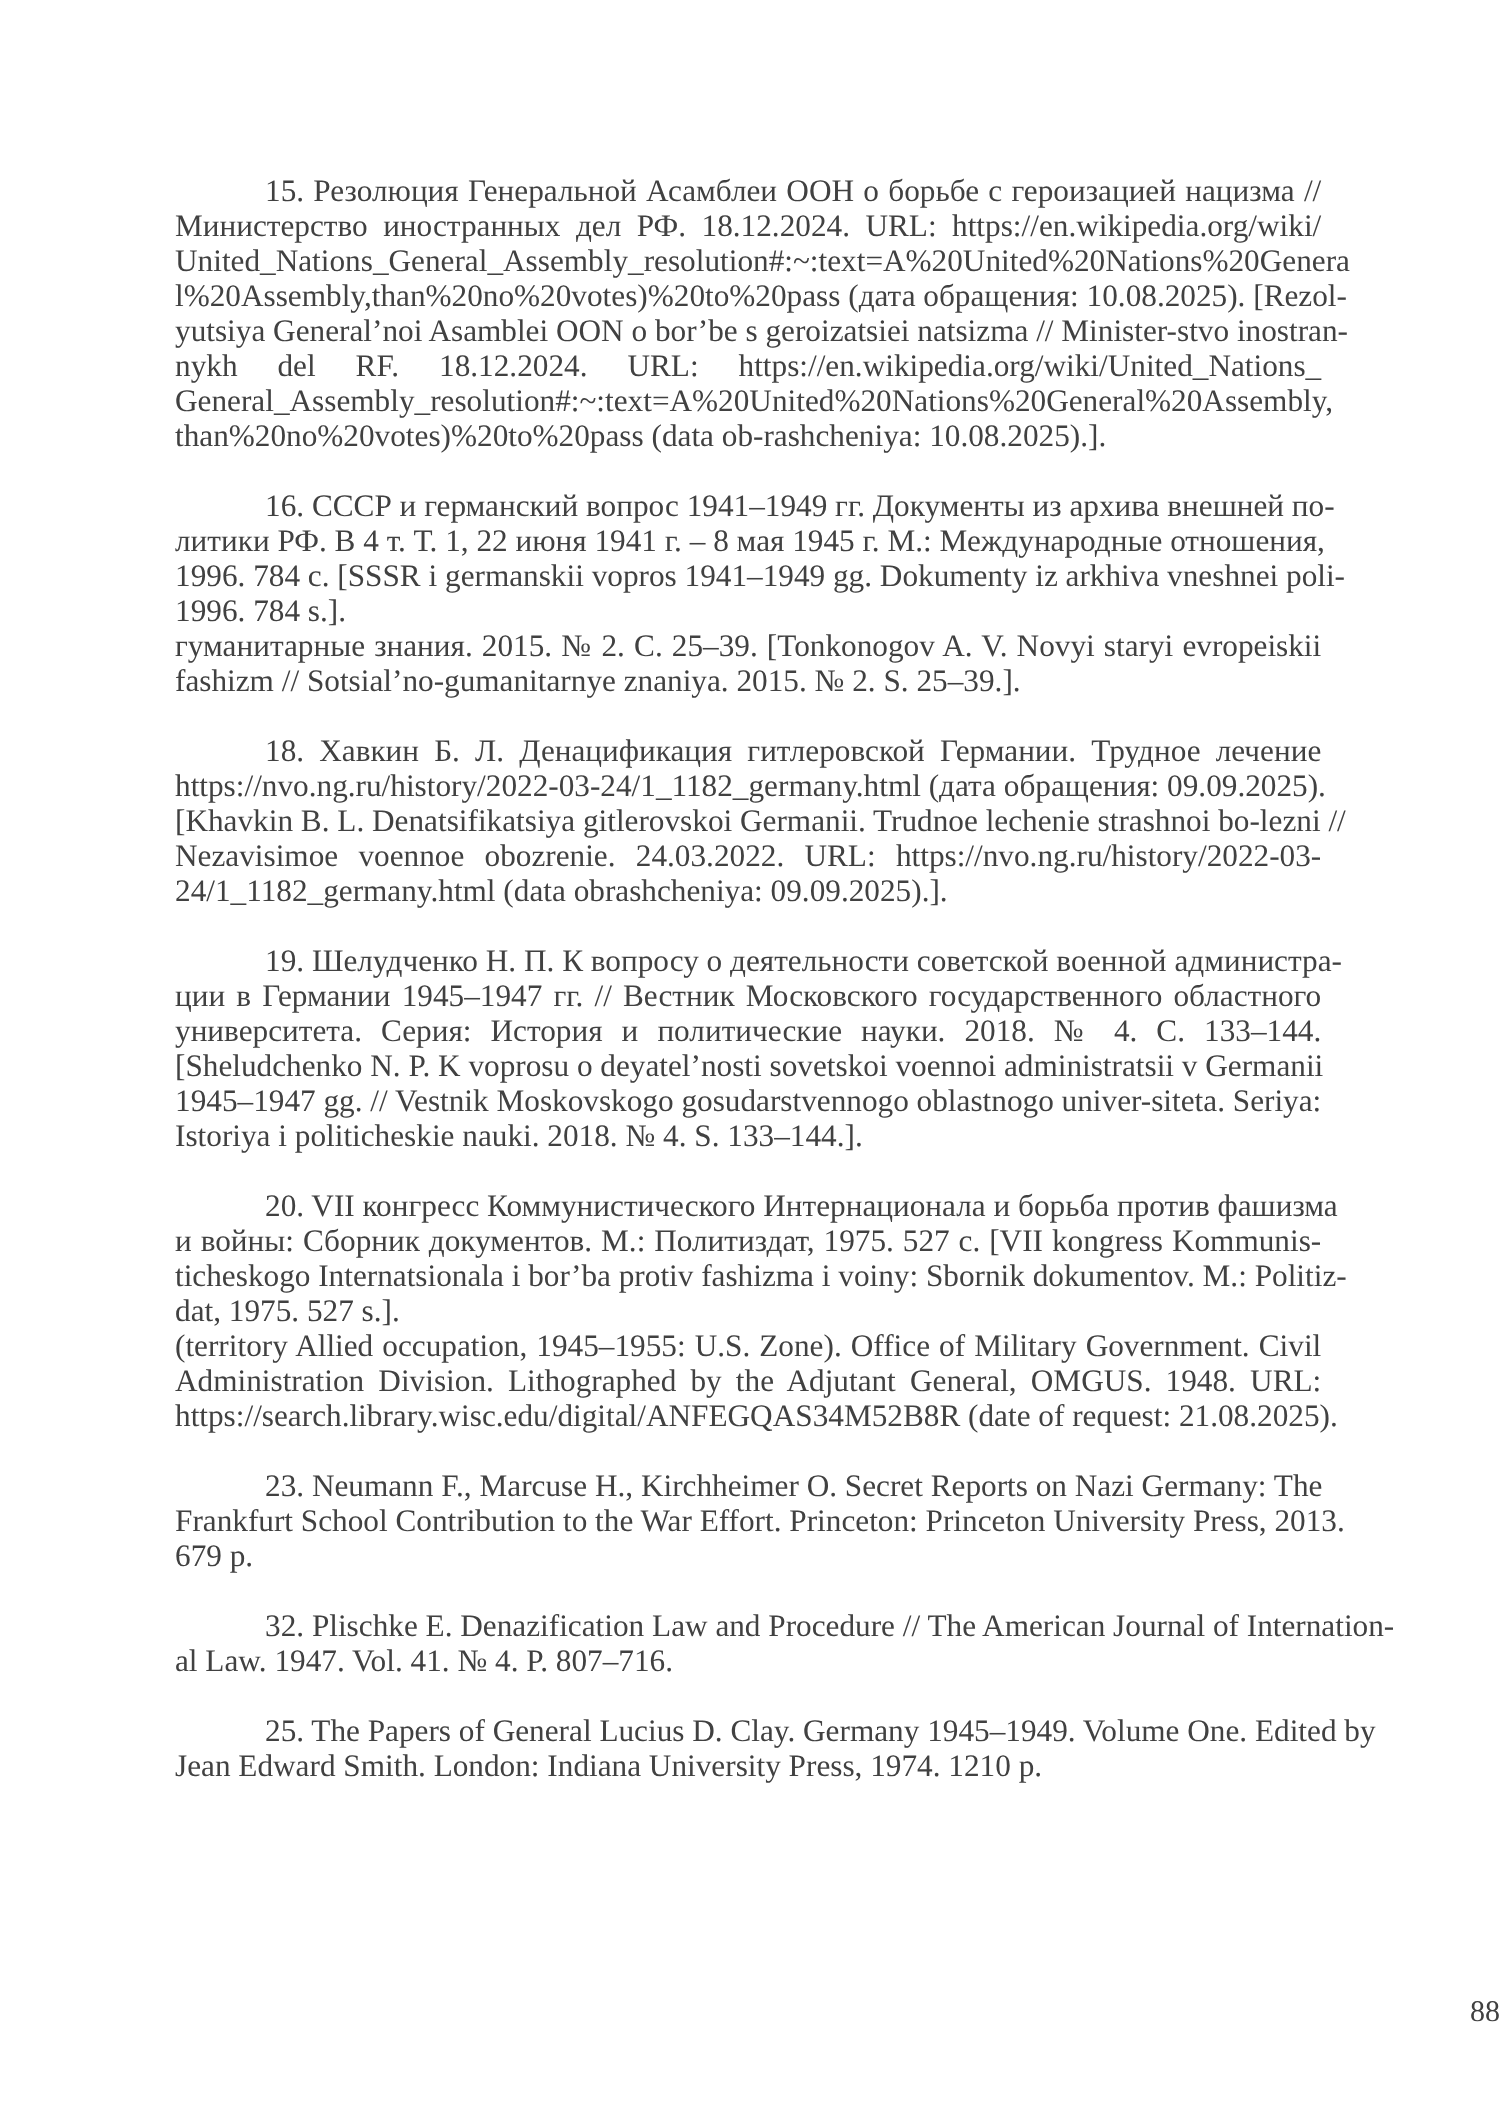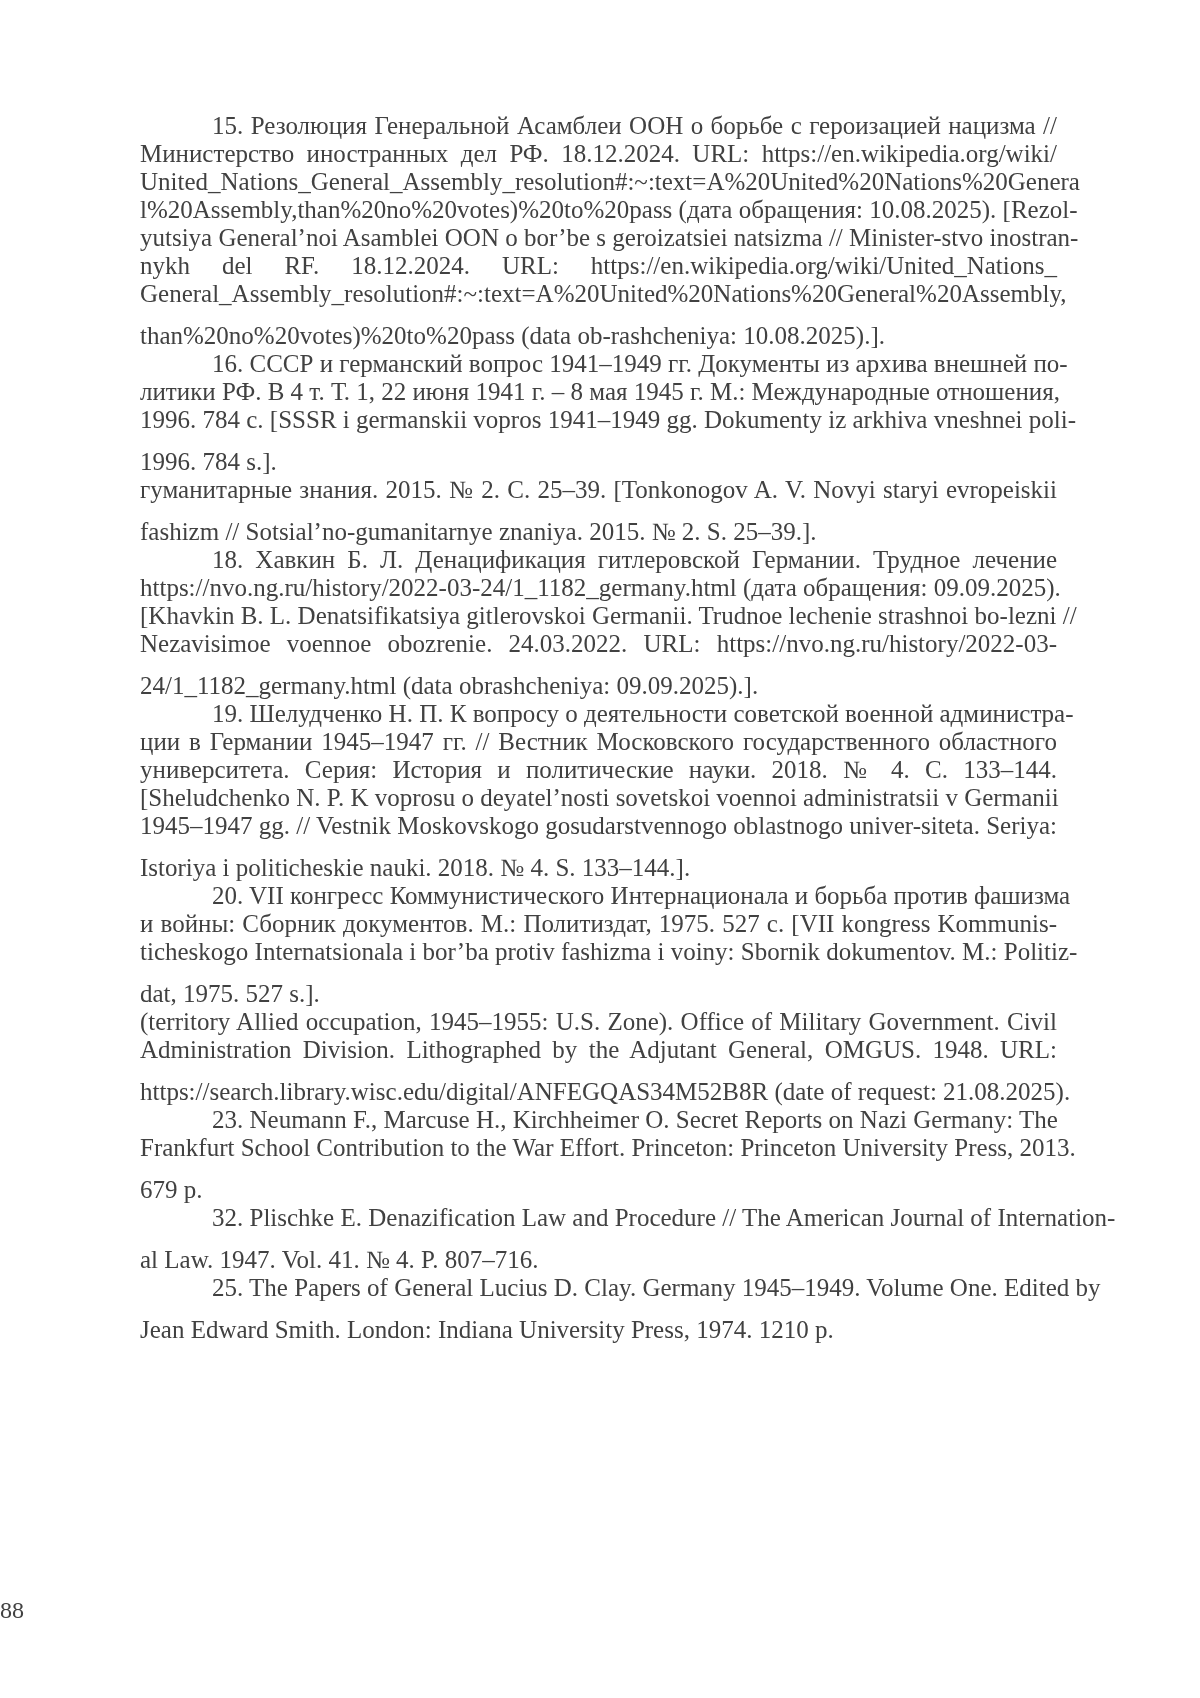--- a/index.html
+++ b/index.html
@@ -31,31 +31,31 @@
   .ref {
     margin: 0;
   }
   .line {
     text-align: justify;
     text-align-last: justify;
     white-space: nowrap;
   }
   .line.first {
     padding-left: 72px;
+    margin-top: 28px;
   }
   .line.last {
     text-align-last: left;
-    margin-top: 14px;
   }
   .pagenum {
     position: absolute;
     top: 1596px;
     left: 0;
     width: 1200px;
-    text-align: left;
+    text-align: right;
     font-size: 24px;
     line-height: 28px;
     color: #414141;
   }
 </style>
 </head>
 <body>
 
 <div class="page">
   <div class="refs">

